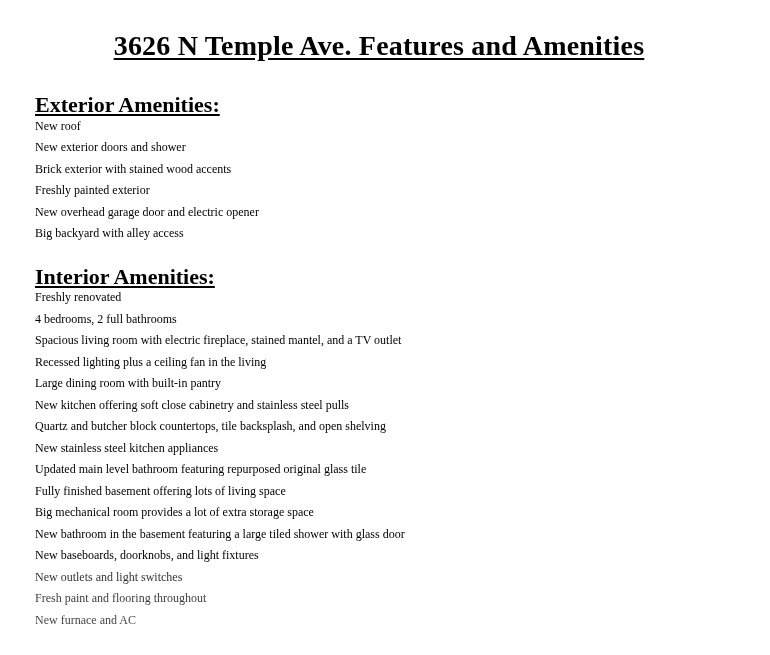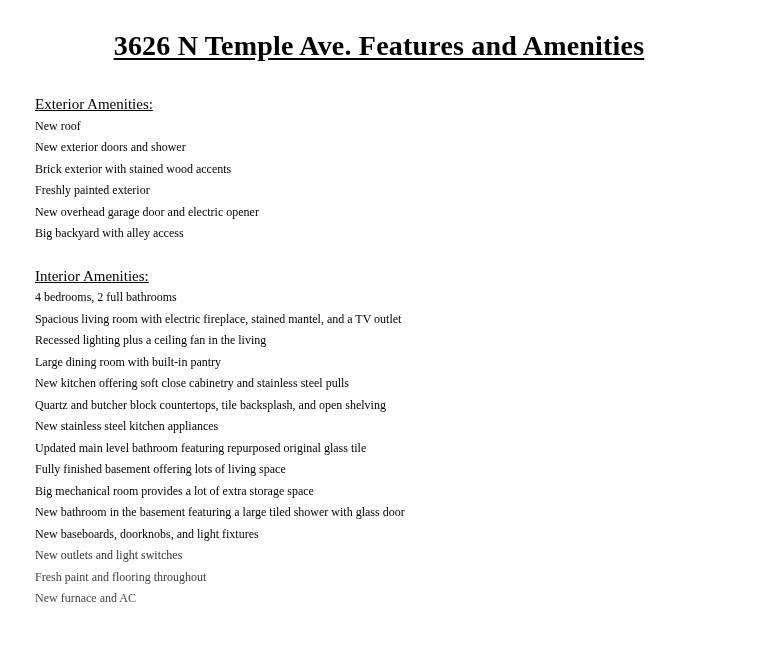--- a/index.html
+++ b/index.html
@@ -28,22 +28,22 @@
     margin: 0 0 32px 0;
     line-height: 32px;
   }
   .section {
     margin: 0;
   }
   .section + .section {
     margin-top: 21px;
   }
   .section-heading {
-    font-size: 15px;
-    font-weight: normal;
+    font-size: 22px;
+    font-weight: bold;
     text-decoration: underline;
     line-height: 21.5px;
   }
   .amenity-line {
     font-size: 12px;
     line-height: 21.5px;
     white-space: nowrap;
   }
   
   .fade-1 { opacity: 0.82; }
@@ -62,20 +62,21 @@
     <div class="amenity-line">New roof</div>
     <div class="amenity-line">New exterior doors and shower</div>
     <div class="amenity-line">Brick exterior with stained wood accents</div>
     <div class="amenity-line">Freshly painted exterior</div>
     <div class="amenity-line">New overhead garage door and electric opener</div>
     <div class="amenity-line">Big backyard with alley access</div>
   </div>
 
   <div class="section">
     <div class="section-heading">Interior Amenities:</div>
+    <div class="amenity-line">Freshly renovated</div>
     <div class="amenity-line">4 bedrooms, 2 full bathrooms</div>
     <div class="amenity-line">Spacious living room with electric fireplace, stained mantel, and a TV outlet</div>
     <div class="amenity-line">Recessed lighting plus a ceiling fan in the living</div>
     <div class="amenity-line">Large dining room with built-in pantry</div>
     <div class="amenity-line">New kitchen offering soft close cabinetry and stainless steel pulls</div>
     <div class="amenity-line">Quartz and butcher block countertops, tile backsplash, and open shelving</div>
     <div class="amenity-line">New stainless steel kitchen appliances</div>
     <div class="amenity-line">Updated main level bathroom featuring repurposed original glass tile</div>
     <div class="amenity-line">Fully finished basement offering lots of living space</div>
     <div class="amenity-line">Big mechanical room provides a lot of extra storage space</div>

